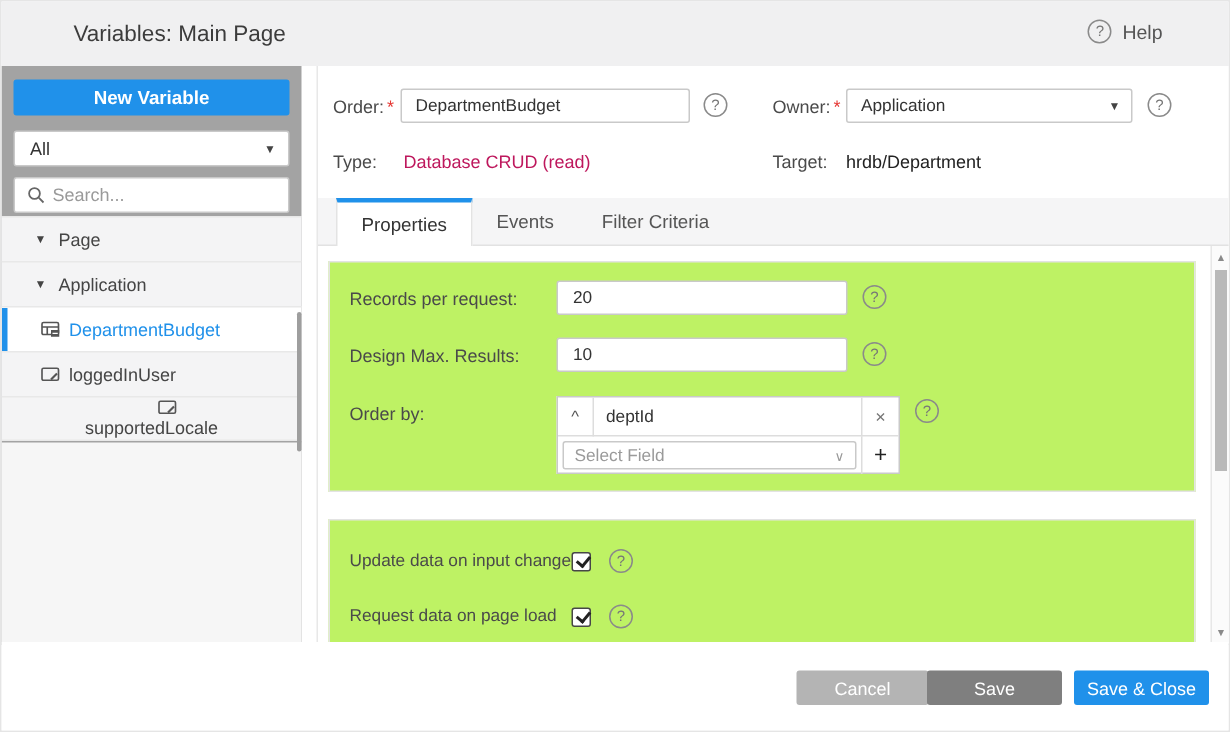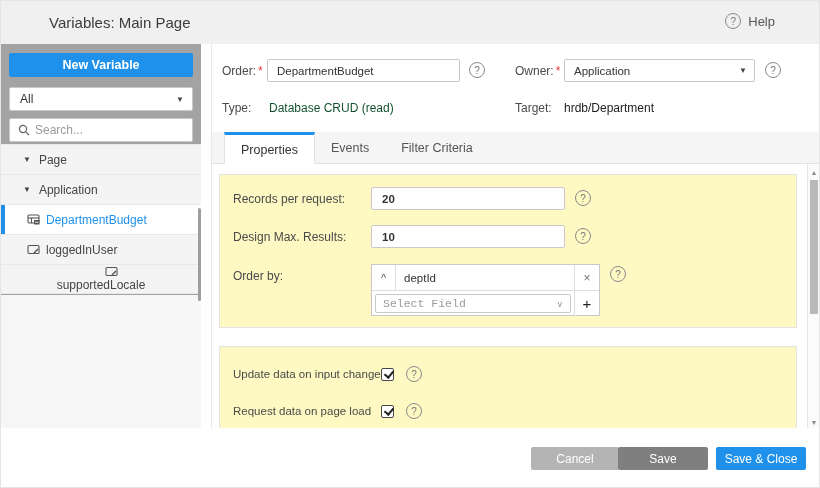--- a/index.html
+++ b/index.html
@@ -86,71 +86,71 @@
   .meta-owner-label { position:absolute; left:303px; top:20px; }
   .owner-select {
     position:absolute; left:352px; top:15px; width:191px; height:23px;
     background:#fff; border:1px solid #c9c9c9; border-radius:2px;
     display:flex; align-items:center; font-size:11.5px; color:#333; cursor:pointer;
   }
   .owner-select .val { margin-left:9px; flex:1; }
   .owner-select .caret { font-size:8px; color:#444; margin-right:7px; }
   .help-owner { position:absolute; left:553px; top:18px; }
   .meta-type-label { position:absolute; left:10px; top:57px; }
-  .meta-type-value { position:absolute; left:57px; top:57px; font-size:12px; color:#14532d; }
+  .meta-type-value { position:absolute; left:57px; top:57px; font-size:12px; color:#be185d; }
   .meta-target-label { position:absolute; left:303px; top:57px; }
   .meta-target-value { position:absolute; left:352px; top:57px; font-size:12px; color:#222; }
   
   .tabbar {
     position:absolute; left:0; top:88px; width:610px; height:32px;
     background:#f5f5f6; border-bottom:1px solid #e2e2e2;
     display:flex; align-items:stretch; padding-left:12px;
   }
   .tab {
     padding:0 16px; display:flex; align-items:center;
     font-size:12.5px; color:#555; cursor:pointer; position:relative;
   }
   .tab.active {
     background:#fff; color:#333;
     border-top:3px solid #2091ea; border-left:1px solid #e3e3e3; border-right:1px solid #e3e3e3;
     margin-bottom:-1px;
   }
   
   .gbox {
     position:absolute; left:7px; width:578px;
-    border:1px solid #e3e3e3; background:#fef9c3;
+    border:1px solid #e3e3e3; background:#bef264;
   }
   .box-props { top:130px; height:154px; }
   .box-flags { top:302px; height:110px; }
   .prow { position:absolute; left:0; width:100%; }
   .prow .plabel { position:absolute; left:13px; top:5px; font-size:12px; color:#4a4a4a; }
   .pinput {
     position:absolute; left:151px; top:0; width:194px; height:23px;
     border:1px solid #c9c9c9; border-radius:2px; font-size:11.5px; color:#333;
-    padding-left:10px; font-family:"Liberation Sans",sans-serif; outline:none; background:#fff;font-weight:bold;
+    padding-left:10px; font-family:"Liberation Sans",sans-serif; outline:none; background:#fff;
   }
   .phelp { position:absolute; left:355px; top:3px; }
   .row-records { top:12px; height:23px; }
   .row-maxres  { top:50px; height:23px; }
   .row-orderby { top:89px; height:52px; }
   .orderby-widget {
     position:absolute; left:151px; top:0; width:229px; height:52px;
     border:1px solid #c9c9c9; background:#fff;
     display:grid; grid-template-columns:24px 1fr 25px; grid-template-rows:26px 25px;
   }
   .ob-cell { display:flex; align-items:center; justify-content:center; font-size:12px; color:#555; }
   .ob-asc   { grid-column:1; grid-row:1; border-right:1px solid #ddd; border-bottom:1px solid #ddd; cursor:pointer; font-size:11px; }
   .ob-field { grid-column:2; grid-row:1; border-bottom:1px solid #ddd; justify-content:flex-start; padding-left:8px; color:#333; font-size:11.5px;text-align:right; }
   .ob-del   { grid-column:3; grid-row:1; border-left:1px solid #ddd; border-bottom:1px solid #ddd; cursor:pointer; color:#777; font-size:12px; }
   .ob-selwrap { grid-column:1 / span 2; grid-row:2; padding:3px; display:flex; }
   .ob-select {
     flex:1; border:1px solid #c9c9c9; border-radius:2px; background:#fff;
     display:flex; align-items:center; font-size:11.5px; color:#9a9a9a; cursor:pointer;
   }
-  .ob-select .val { margin-left:7px; flex:1;font-family:Liberation Mono, monospace; }
+  .ob-select .val { margin-left:7px; flex:1; }
   .ob-select .chev { font-size:9px; color:#999; margin-right:7px; }
   .ob-add { grid-column:3; grid-row:2; border-left:1px solid #ddd; cursor:pointer; color:#222; font-size:15px; }
   .ob-help { position:absolute; left:390px; top:2px; }
   
   .crow { position:absolute; left:13px; height:16px; display:flex; align-items:center; }
   .crow-1 { top:19px; }
   .crow-2 { top:56px; }
   .clabel { display:inline-block; width:148px; font-size:11.5px; color:#4a4a4a; white-space:nowrap; }
   .checkbox {
     width:13px; height:13px; border:1.5px solid #474747; border-radius:2px;

